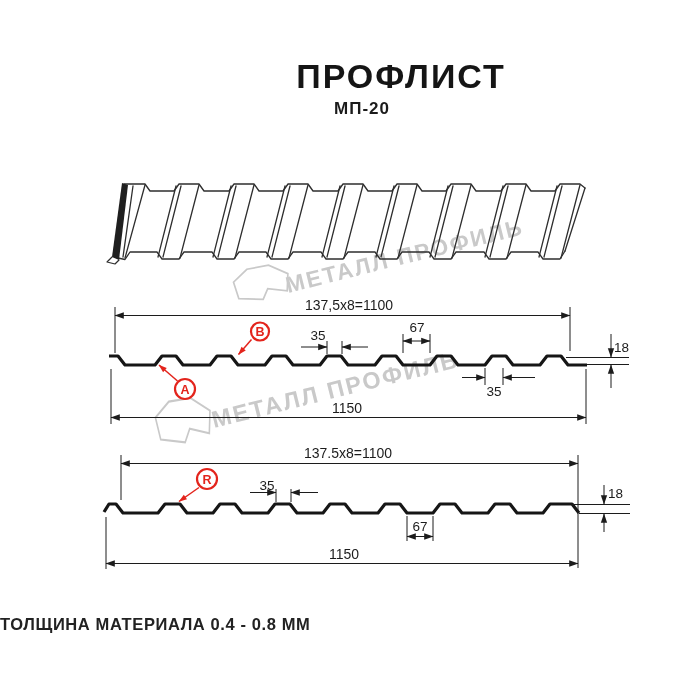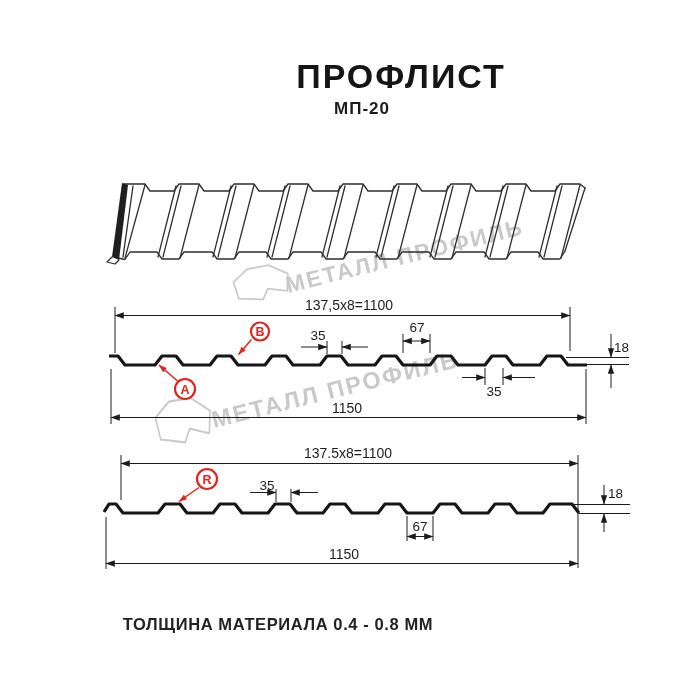--- a/index.html
+++ b/index.html
@@ -2,21 +2,21 @@
 <html><head>
 <meta charset="utf-8">
 <style>
   html,body{margin:0;padding:0;background:#ffffff;}
   .canvas{position:relative;width:700px;height:700px;background:#ffffff;overflow:hidden;
           font-family:"Liberation Sans",sans-serif;}
   .title{position:absolute;left:14px;top:57px;width:700px;text-align:center;
          font-size:34px;font-weight:800;letter-spacing:2px;color:#151515;padding-left:37px;}
   .model{position:absolute;left:12px;top:99px;width:700px;text-align:center;
          font-size:17px;font-weight:700;letter-spacing:1px;color:#1b1b1b;}
-  .caption{position:absolute;left:0;top:615px;width:556px;text-align:center;
+  .caption{position:absolute;left:0;top:615px;width:556px;text-align:left;
          font-size:16.5px;font-weight:600;letter-spacing:.6px;color:#222;}
   svg{position:absolute;left:0;top:0;}
   svg text{font-family:"Liberation Sans",sans-serif;fill:#1c1c1c;}
   .dimtxt{font-size:13.5px;}
   .dimtxt-big{font-size:14px;}
   .lbl{font-size:12.5px;font-weight:700;fill:#e3241c;}
   .wmtext{font-weight:700;fill:#c9c9c9;letter-spacing:2px;}
 </style>
 </head>
 <body>

